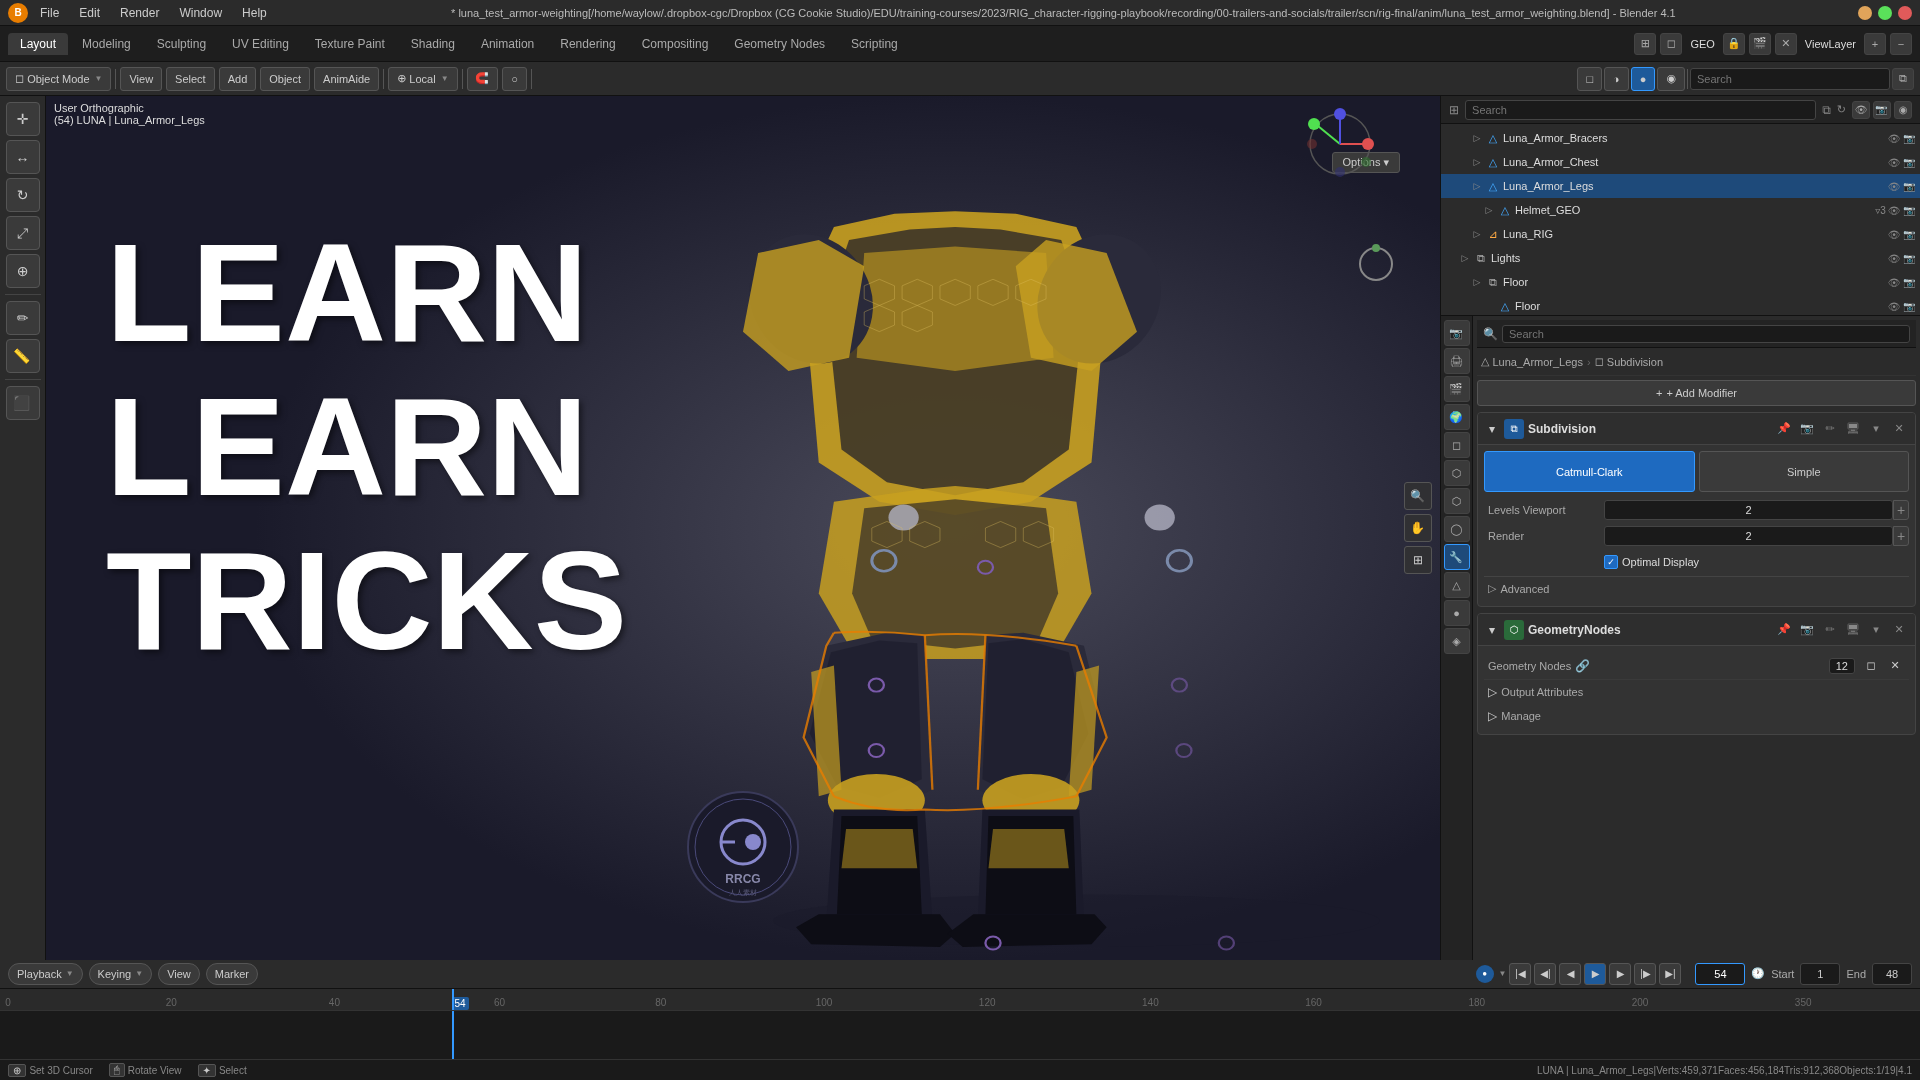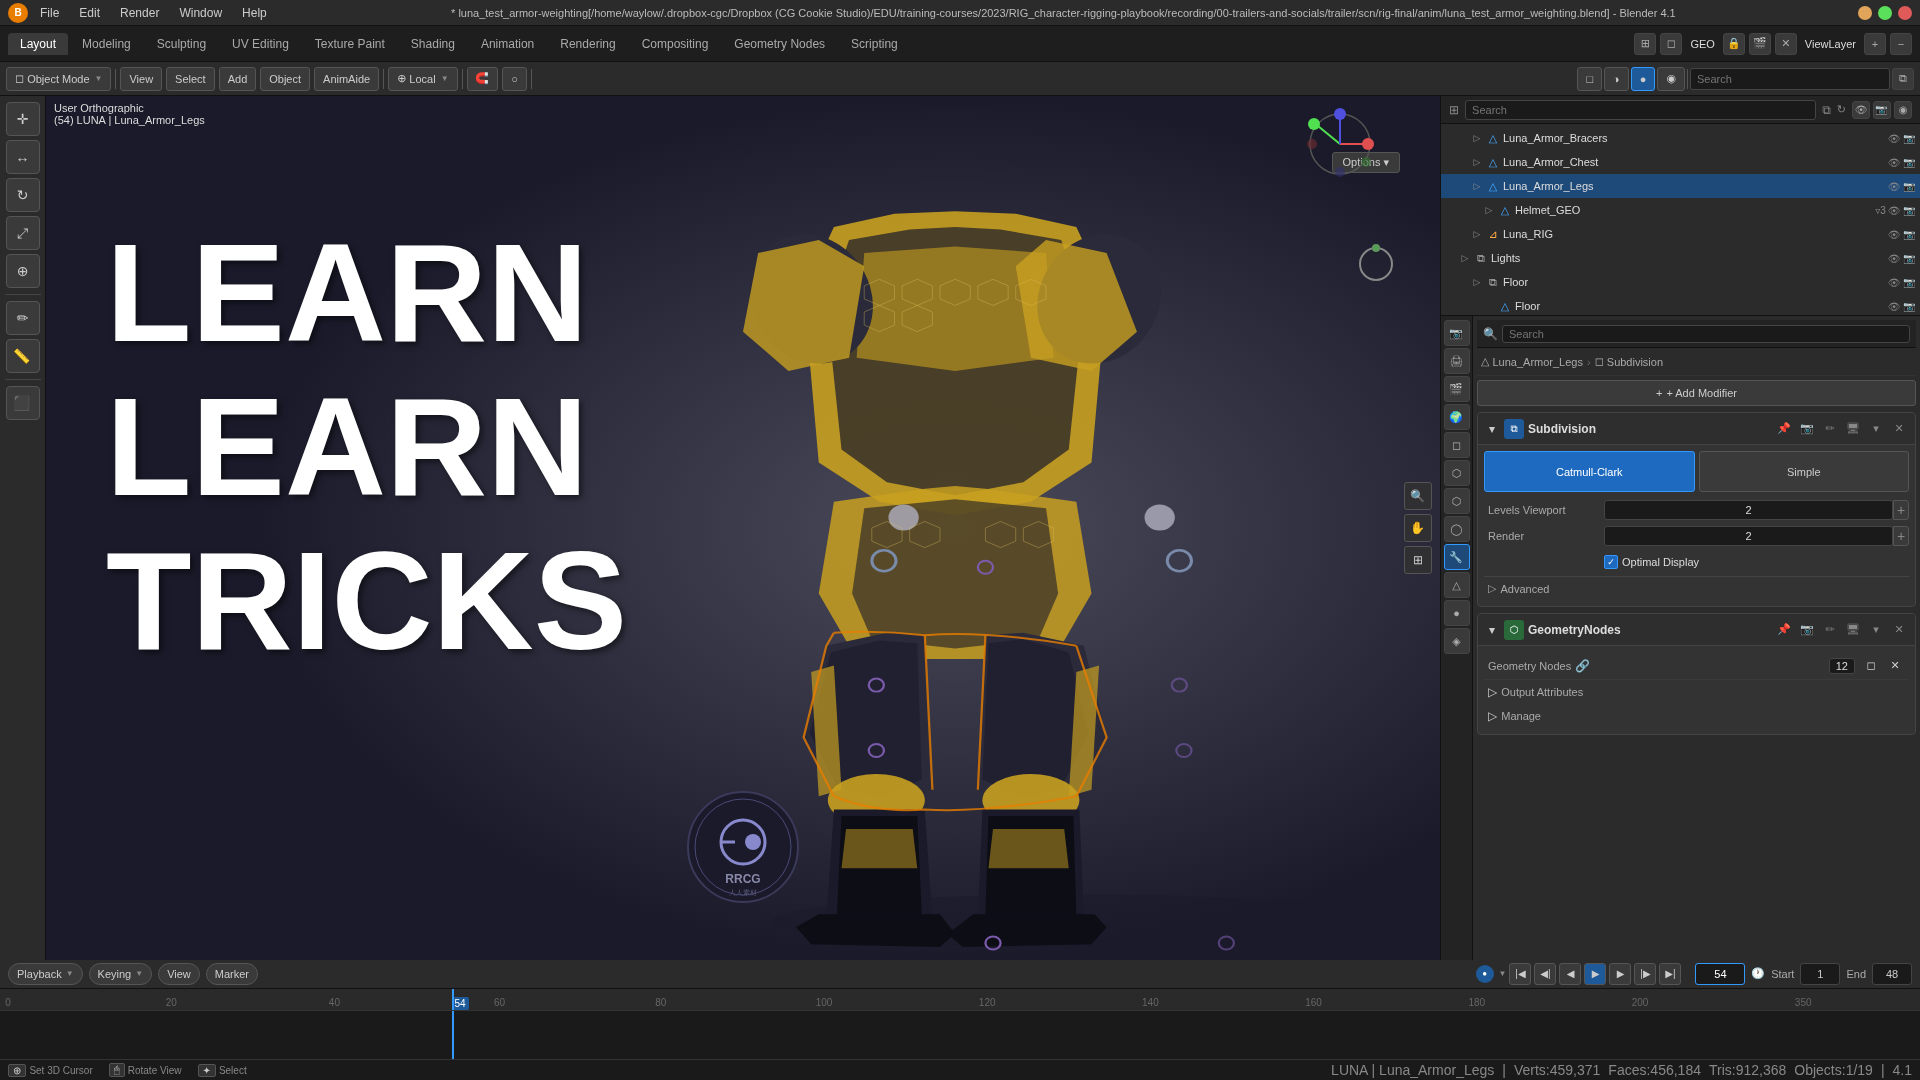--- a/index.html
+++ b/index.html
@@ -1332,21 +1332,21 @@
       </div>
       <div class="shortcut-item">
         <span class="shortcut-key">🖱</span>
         <span>Rotate View</span>
       </div>
       <div class="shortcut-item">
         <span class="shortcut-key">✦</span>
         <span>Select</span>
       </div>
       <div style="flex:1;"></div>
-      <div style="display:flex;gap:8px;font-size:14px;color:#888;padding-left:24px;">
+      <div style="display:flex;font-size:10px;color:#888;padding-left:24px;">
         <span>LUNA | Luna_Armor_Legs</span>
         <span>|</span>
         <span>Verts:459,371</span>
         <span>Faces:456,184</span>
         <span>Tris:912,368</span>
         <span>Objects:1/19</span>
         <span>|</span>
         <span>4.1</span>
       </div>
     </div>

